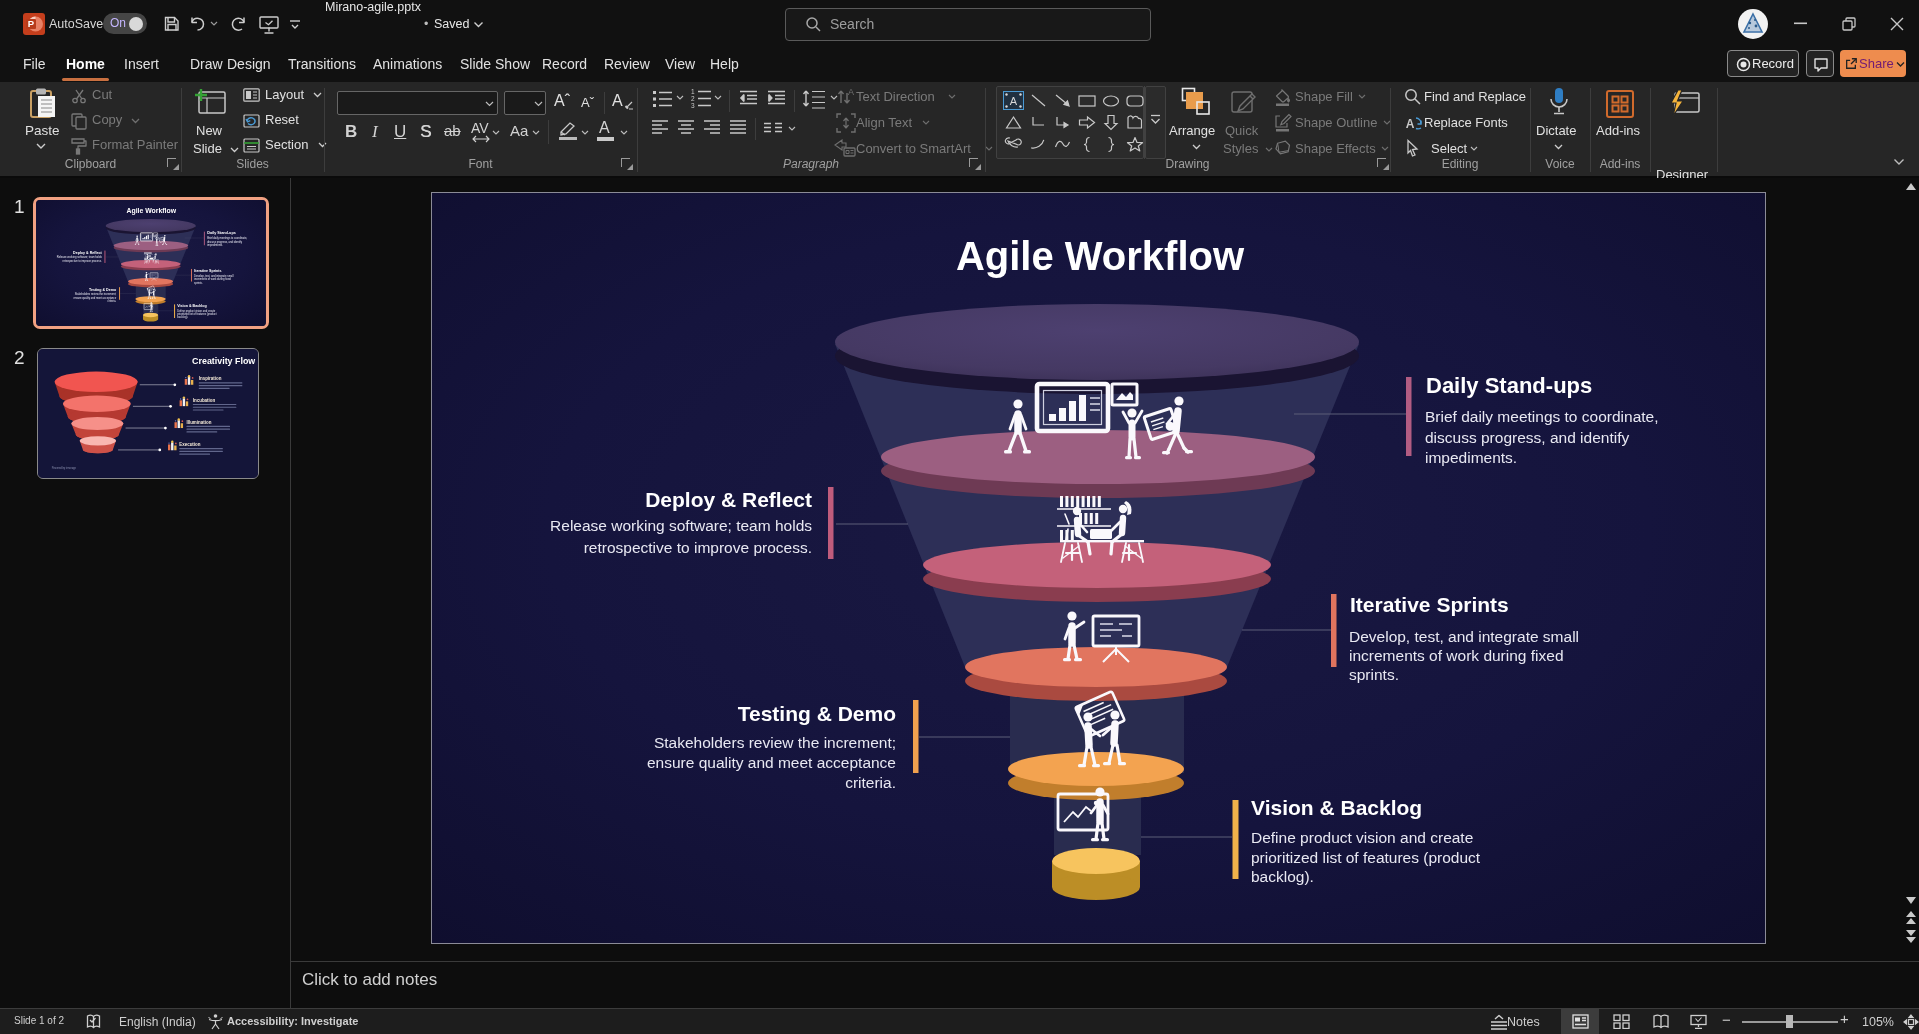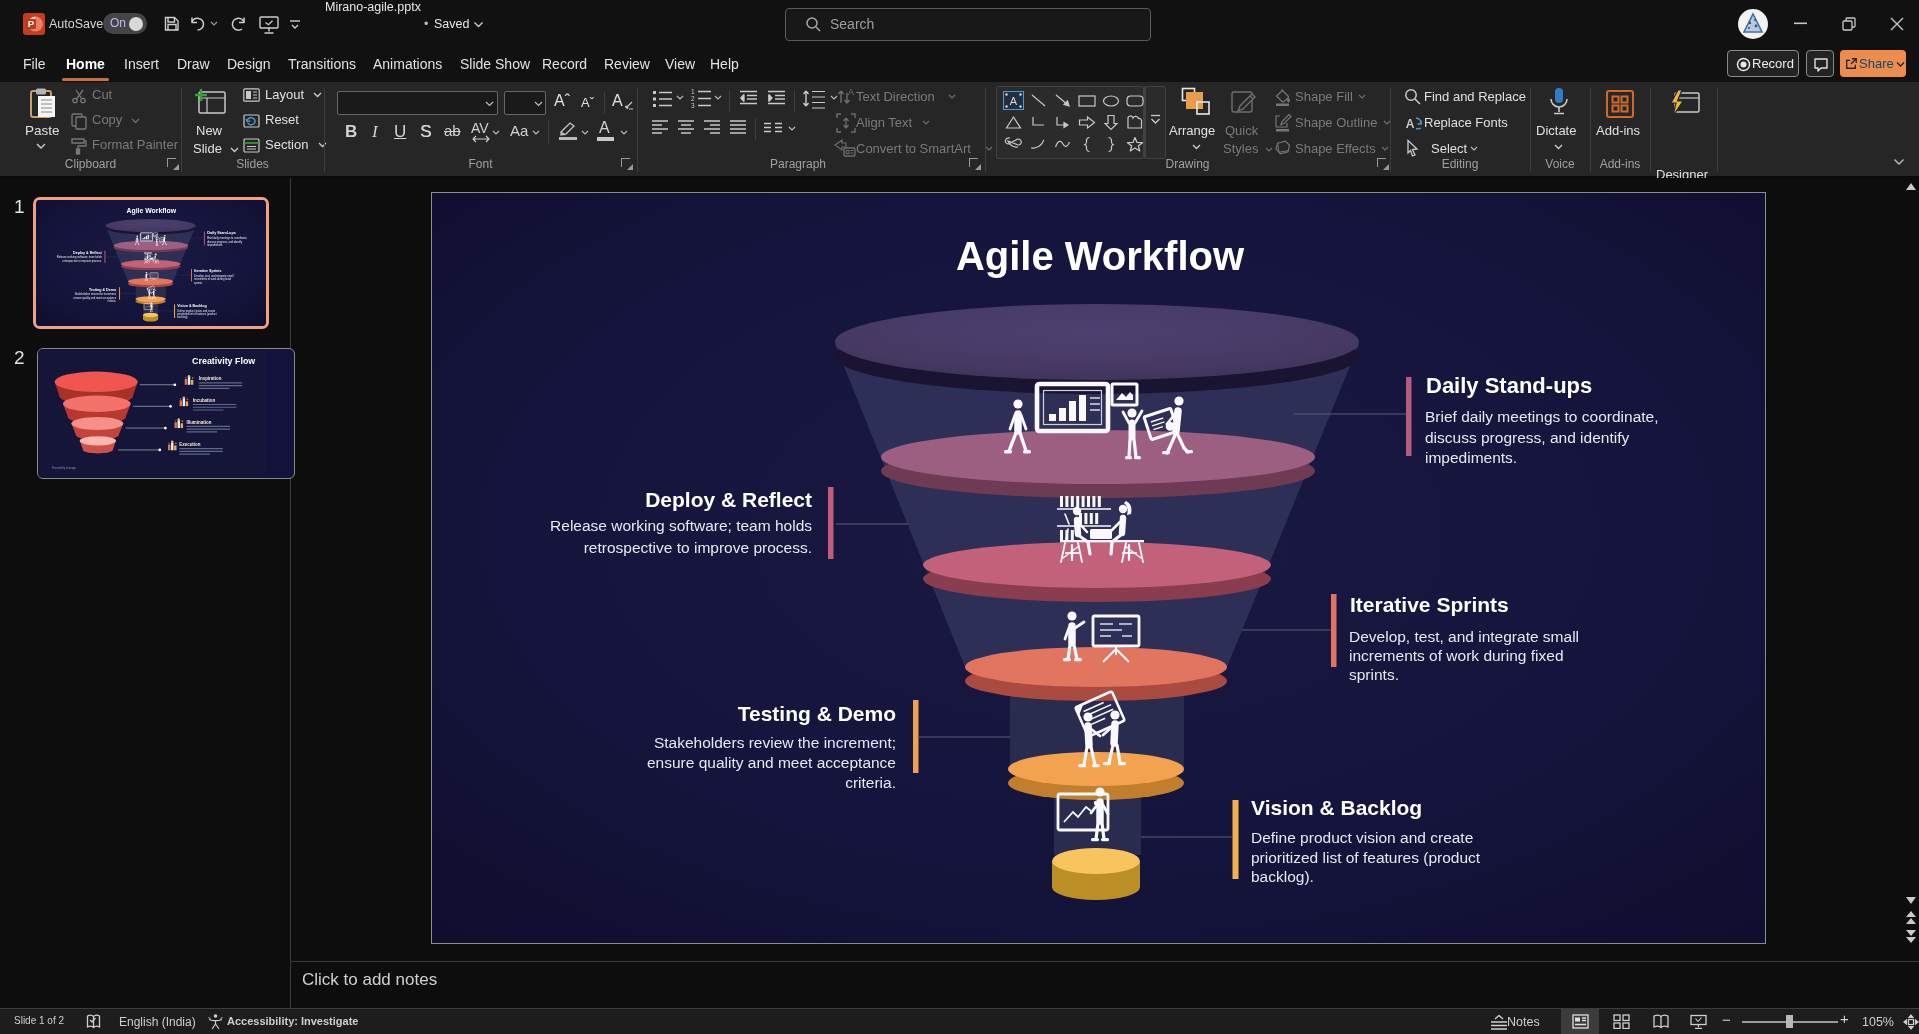--- a/index.html
+++ b/index.html
@@ -34,21 +34,21 @@
   
   #workspace { position:absolute; left:0; top:178px; width:1919px; height:830px; background:#0d0d0d; }
   #thumbdiv { position:absolute; left:290px; top:0; width:1px; height:830px; background:#3a3a3a; }
   #notesline { position:absolute; left:291px; top:783px; width:1628px; height:1px; background:#3a3a3a; }
   #notestext { position:absolute; left:302px; top:792px; color:#d0d0d0; font-size:17px; }
   #slide { position:absolute; left:431px; top:14px; width:1335px; height:752px;
     border:1px solid #8b8b97; background:#16153e; }
   .thumbnum { position:absolute; color:#e0e0e0; font-size:19px; }
   #thumb1 { position:absolute; left:33px; top:19px; width:236px; height:132px;
     border:3px solid #f1a182; border-radius:7px; background:#13123a; overflow:hidden; }
-  #thumb2 { position:absolute; left:37px; top:170px; width:258px; height:131px;
+  #thumb2 { position:absolute; left:37px; top:170px; width:222px; height:131px;
     border:1px solid #8a8a8a; border-radius:6px; background:#13123a; overflow:hidden; }
 
   
   #statusbar { position:absolute; left:0; top:1008px; width:1919px; height:26px; background:#1d1d1d; border-top:1px solid #3c3c3c; }
   #statusbar .s { position:absolute; color:#cfcfcf; font-size:13px; top:4px; }
 </style>
 </head>
 <body>
 <div id="app">
   <div id="titlebar">
@@ -118,21 +118,21 @@
     </svg>
     <svg class="abs" style="left:1890px;top:17px;" width="14" height="14" viewBox="0 0 14 14" stroke="#c8c8c8" stroke-width="1.4">
         <path d="M1 1 L13 13 M13 1 L1 13"></path>
       </svg>
   </div>
   <div id="tabsrow">
     <div class="tab" style="left:23px;">File</div>
     <div class="tab sel" style="left:66px;">Home</div>
     <div id="homeline"></div>
     <div class="tab" style="left:124px;">Insert</div>
-    <div class="tab" style="left:177px;text-align:right;">Draw</div>
+    <div class="tab" style="left:190px;text-align:right;">Draw</div>
     <div class="tab" style="left:227px;">Design</div>
     <div class="tab" style="left:288px;">Transitions</div>
     <div class="tab" style="left:373px;">Animations</div>
     <div class="tab" style="left:460px;">Slide Show</div>
     <div class="tab" style="left:542px;">Record</div>
     <div class="tab" style="left:604px;">Review</div>
     <div class="tab" style="left:665px;">View</div>
     <div class="tab" style="left:710px;">Help</div>
     <div class="abs" style="left:1727px; top:2px; width:72px; height:27px; border:1px solid #8a8a8a; border-radius:4px; background:#232323;">
       <svg class="abs" style="left:8px;top:6px;" width="15" height="15" viewBox="0 0 15 15">
@@ -145,21 +145,21 @@
       <svg class="abs" style="left:6px;top:6px;" width="16" height="15" viewBox="0 0 16 15" fill="none" stroke="#e0e0e0" stroke-width="1.4">
           <path d="M2 2 h12 v9 h-6 l-3 3 v-3 h-3 z" stroke-linejoin="round"></path>
         </svg>
     </div>
     <div class="abs" style="left:1840px; top:2px; width:66px; height:27px; border-radius:4px; background:#ee8c4e;">
       <svg class="abs" style="left:4px;top:7px;" width="14" height="13" viewBox="0 0 16 15" fill="none" stroke="#222" stroke-width="1.5">
         <path d="M7 4 H3 v9 h10 V9"></path>
           <path d="M9 2 h5 v5"></path>
           <path d="M14 2 L8 8"></path>
       </svg>
-      <div class="abs" style="left:19px; top:6px; color:#0c4a6e; font-size:13px;">Share</div>
+      <div class="abs" style="left:19px; top:6px; color:#701a75; font-size:13px;">Share</div>
       <svg class="abs" style="left:56px;top:11px;" width="9" height="7" viewBox="0 0 9 7" fill="none" stroke="#222" stroke-width="1.3">
           <path d="M1 1.5 l3.5 3.5 l3.5 -3.5"></path>
         </svg>
     </div>
   </div>
   <div id="ribbon">
 
     <svg class="abs" style="left:29px;top:6px;" width="28" height="31" viewBox="0 0 28 31">
       <rect x="2" y="3" width="20" height="26" rx="2" fill="none" stroke="#c9a064" stroke-width="2"></rect>
       <rect x="7" y="0.5" width="10" height="6" rx="1.5" fill="#b5b5b5"></rect>
@@ -355,21 +355,21 @@
       </svg>
     <svg class="abs" style="left:834px;top:57px;" width="22" height="18" viewBox="0 0 22 18" fill="none" stroke="#6f6f6f" stroke-width="1.3">
       <path d="M1 6 L8 1 v3 h4 v4 h-4 v3 z" stroke-width="1.1"></path>
         <rect x="10" y="9" width="11" height="8" rx="1"></rect>
         <path d="M12 11.5 h3 v3 h-3 z M16.5 11.5 h3 M16.5 14 h3" stroke-width="1"></path>
     </svg>
     <div class="abs rtxt dis" style="left:856px; top:59px;">Convert to SmartArt</div>
     <svg class="abs" style="left:985px;top:64px;" width="8" height="6" viewBox="0 0 8 6" fill="none" stroke="#6f6f6f" stroke-width="1.1">
         <path d="M1 1 l3 3 l3 -3"></path>
       </svg>
-    <div class="glabel" style="left:624px; width:348px;">Paragraph</div>
+    <div class="glabel" style="left:637px; width:348px;font-style:italic;">Paragraph</div>
     <div class="launcher" style="left:969px; top:76px;"></div>
     <div class="gdiv" style="left:985px;"></div>
 
     <div class="abs" style="left:996px; top:4px; width:148px; height:73px; background:#2b2b2b; border:1px solid #414141; border-radius:2px;"></div>
     <div class="abs" style="left:1003px; top:9px; width:21px; height:19px; border:1.5px solid #4a9ad4; background:#203040;"></div>
     <svg class="abs" style="left:1005px;top:11px;" width="17" height="15" viewBox="0 0 17 15" fill="none" stroke="#d8d8d8" stroke-width="1.1">
       <text x="8.5" y="11.5" font-size="11" fill="#d8d8d8" stroke="none" text-anchor="middle" font-family="Liberation Sans">A</text>
       <circle cx="1.5" cy="1.5" r="1.2" fill="#d8d8d8" stroke="none"></circle>
         <circle cx="15.5" cy="1.5" r="1.2" fill="#d8d8d8" stroke="none"></circle>
         <circle cx="1.5" cy="13.5" r="1.2" fill="#d8d8d8" stroke="none"></circle>

